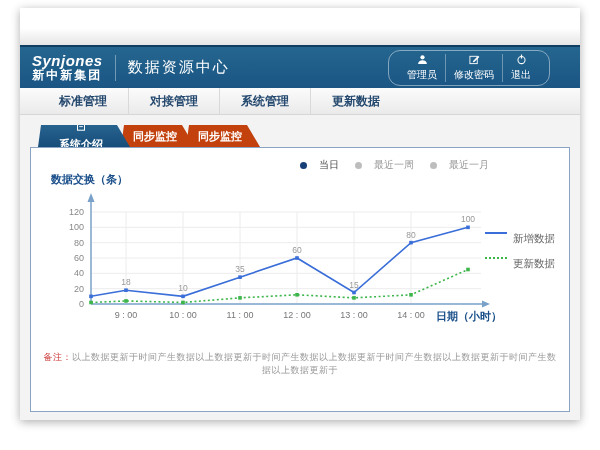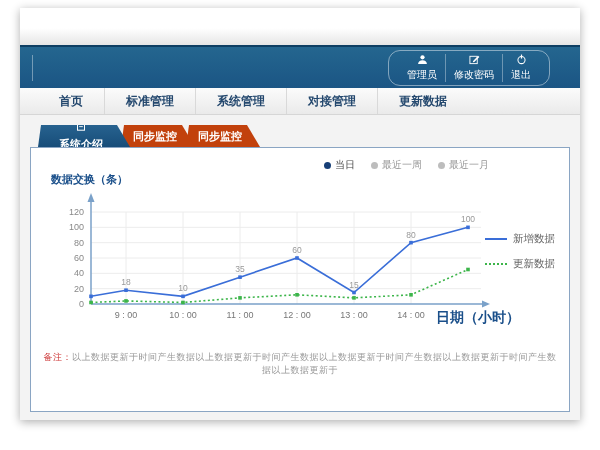--- a/index.html
+++ b/index.html
@@ -39,49 +39,54 @@
   .tab { height:22px; display:flex; align-items:center; justify-content:center; gap:5px;
     color:#fff; font-size:11px; font-weight:bold; cursor:pointer; position:relative;
     clip-path:polygon(0 100%, 3px 0, calc(100% - 13px) 0, 100% 100%); padding:0 18px 0 12px;flex-direction:column; }
   .tab.active { background:linear-gradient(#27628f,#174d79); z-index:3; min-width:92px; }
   .tab.inactive { background:#c2410c; margin-left:-9px; }
   .tab.inactive.t2 { z-index:2; } .tab.inactive.t3 { z-index:1; }
 
   .panel { flex:1; background:#fff; border:1px solid #8aa5c3; position:relative; }
 
   .radio-group { position:absolute; top:10px; right:80px; display:flex; gap:16px; align-items:center; }
-  .radio { display:flex; align-items:center; gap:4px; font-size:10px; color:#999; cursor:pointer; }
+  .radio { display:flex; align-items:center; gap:12px; font-size:10px; color:#999; cursor:pointer; }
   .radio .dot { width:7px; height:7px; border-radius:50%; background:#bdbdbd; }
   .radio.selected { color:#444; }
   .radio.selected .dot { background:#173f77; }
 
   .y-title { position:absolute; top:24px; left:20px; font-size:11px; font-weight:bold; color:#1a4f8a; }
-  .x-title { position:absolute; top:161px; left:405px; font-size:14px; font-weight:bold; color:#1a4f8a; }
+  .x-title { position:absolute; top:161px; left:405px; font-size:11px; font-weight:bold; color:#1a4f8a; }
   .chart-wrap { position:absolute; top:44px; left:15px; }
   svg text { font-family:"Liberation Sans","DejaVu Sans",sans-serif; }
 
   .legend { position:absolute; top:84px; right:14px; display:flex; flex-direction:column; gap:11px; }
-  .legend-item { display:flex; align-items:center; gap:6px; font-size:10.5px; color:#666; }
+  .legend-item { display:flex; gap:6px; font-size:10.5px; color:#666; }
   .ls { width:22px; height:0; }
   .ls.solid { border-top:2px solid #3a6ed8; }
   .ls.dotted { border-top:2px dotted #3cb54a; }
 
   .note { position:absolute; bottom:34px; left:12px; right:12px; text-align:center;
     font-size:9px; color:#999; letter-spacing:.5px; }
   .note .note-prefix { color:#cc3333; }
 </style>
 </head>
 <body>
 
 <div class="app">
 
   <div class="pre-header"></div>
 
   <div class="header">
+    <div class="logo">
+      <div class="logo-en">Synjones</div>
+      <div class="logo-cn">新中新集团</div>
+    </div>
     <div class="header-divider"></div>
+    <div class="app-title">数据资源中心</div>
 
     <div class="user-pill">
       <span class="u-item">
         <span class="u-icon">
           <svg viewBox="0 0 12 12" width="11" height="11">
               <circle cx="6" cy="3.6" r="2.3" fill="#fff"></circle>
               <path d="M1.2 11c0-2.7 2.1-4.1 4.8-4.1s4.8 1.4 4.8 4.1z" fill="#fff"></path>
             </svg>
         </span>
         <span>管理员</span>
@@ -101,24 +106,23 @@
               <circle cx="6" cy="6.6" r="3.9" fill="none" stroke="#fff" stroke-width="1.1"></circle>
               <line x1="6" y1="0.6" x2="6" y2="5" stroke="#fff" stroke-width="1.3"></line>
             </svg>
         </span>
         <span>退出</span>
       </span>
     </div>
   </div>
 
   <div class="nav">
-    <div class="nav-item">首页</div>
     <div class="nav-item">标准管理</div>
+    <div class="nav-item">对接管理</div>
     <div class="nav-item">系统管理</div>
-    <div class="nav-item">对接管理</div>
     <div class="nav-item">更新数据</div>
   </div>
 
   <div class="content">
     <div class="tabs-row">
       <div class="tab active">
         <span class="u-icon">
           <svg viewBox="0 0 10 10" width="10" height="10">
               <rect x="1.5" y="0.8" width="7" height="8.4" fill="none" stroke="#fff" stroke-width="1"></rect>
               <line x1="3.2" y1="3.4" x2="6.8" y2="3.4" stroke="#fff" stroke-width="0.9"></line>

